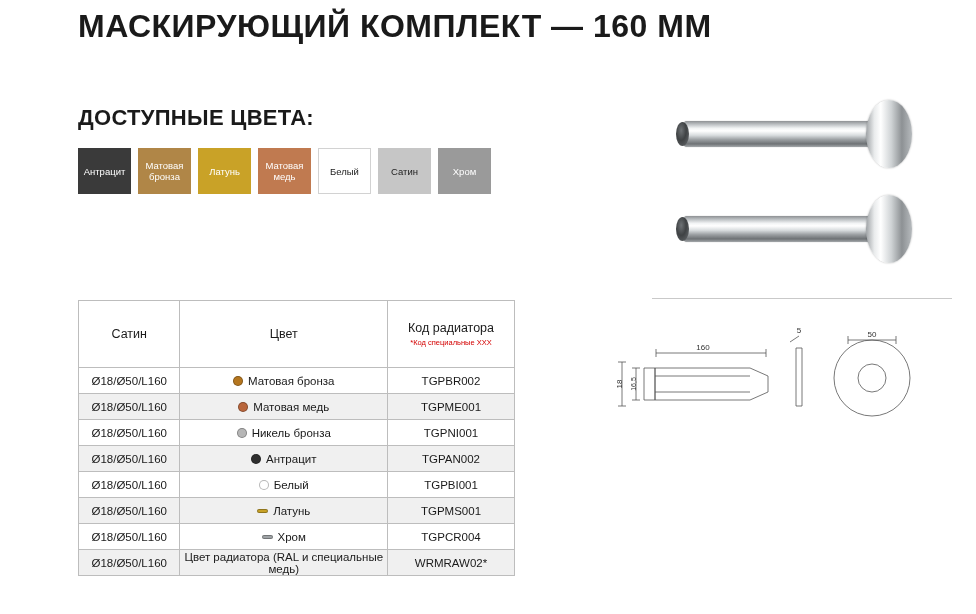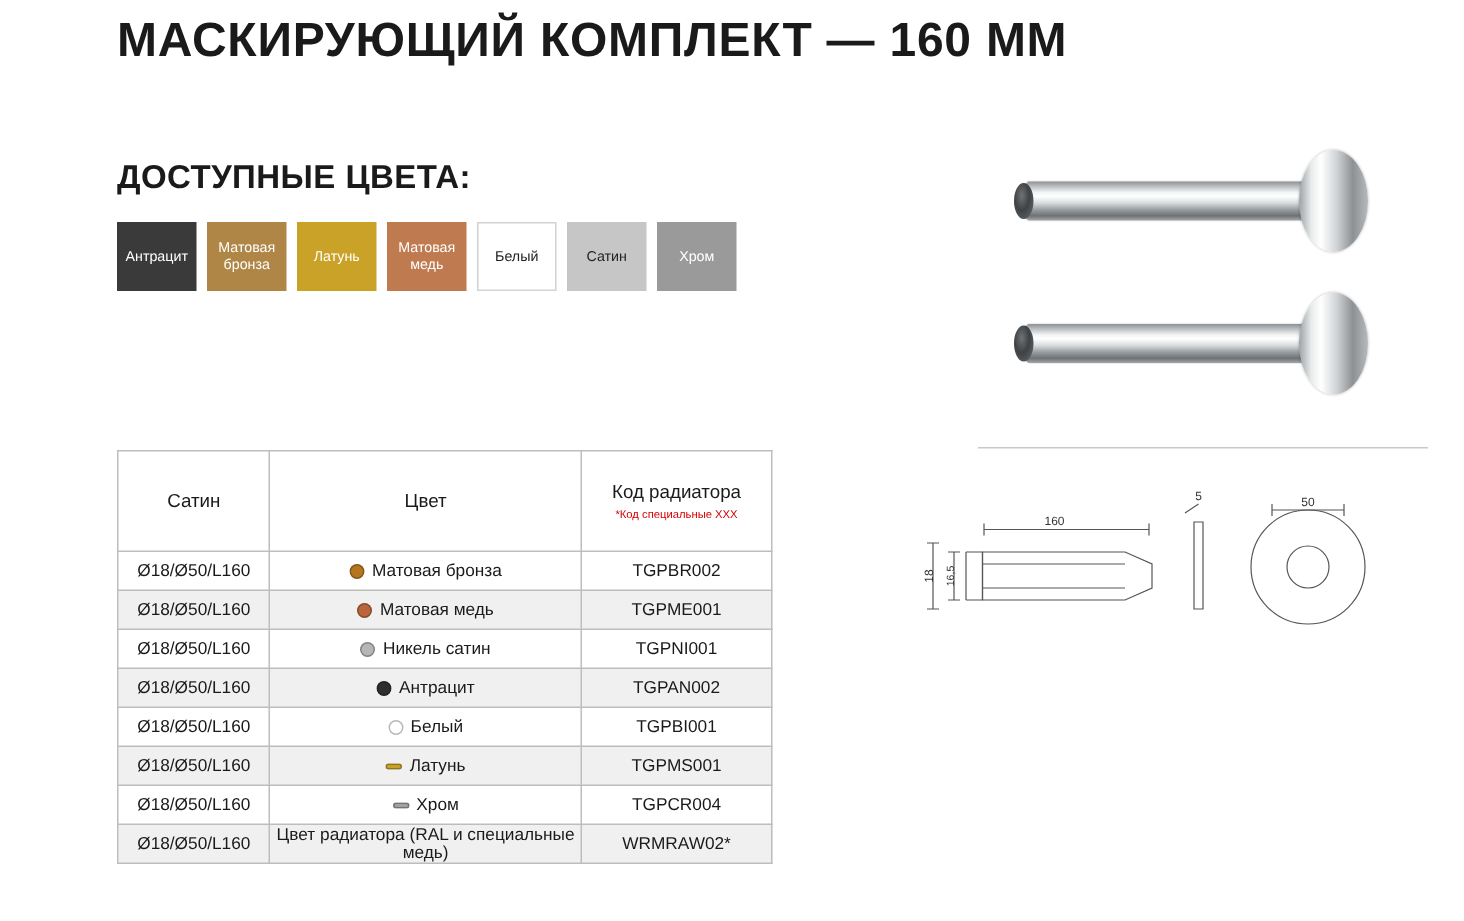--- a/index.html
+++ b/index.html
@@ -227,21 +227,21 @@
             <span>Матовая медь</span>
           </span>
         </td>
       <td>TGPME001</td>
     </tr>
     <tr>
       <td>Ø18/Ø50/L160</td>
       <td>
           <span class="color-cell">
             <span class="dot" style="background:#b6b6b6"></span>
-            <span>Никель сатин</span>
+            <span>Никель бронза</span>
           </span>
         </td>
       <td>TGPNI001</td>
     </tr>
     <tr>
       <td>Ø18/Ø50/L160</td>
       <td>
           <span class="color-cell">
             <span class="dot" style="background:#2e2e2e"></span>
             <span>Антрацит</span>

